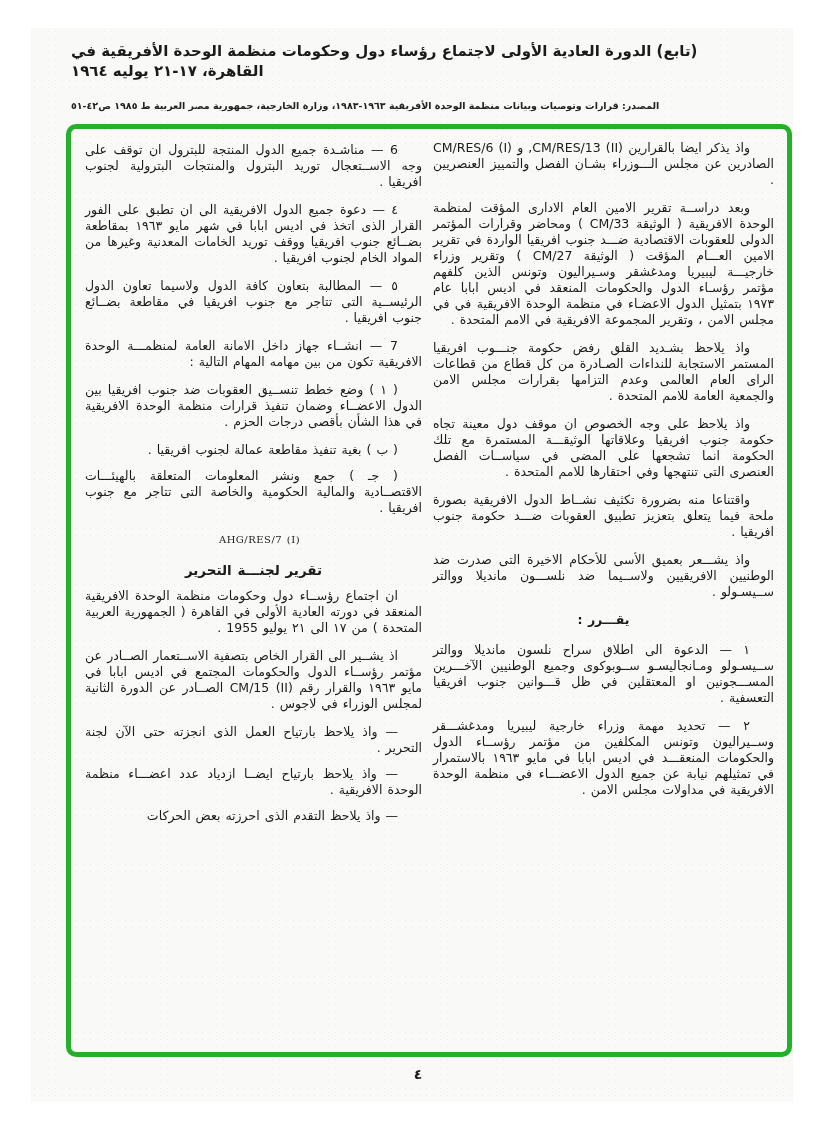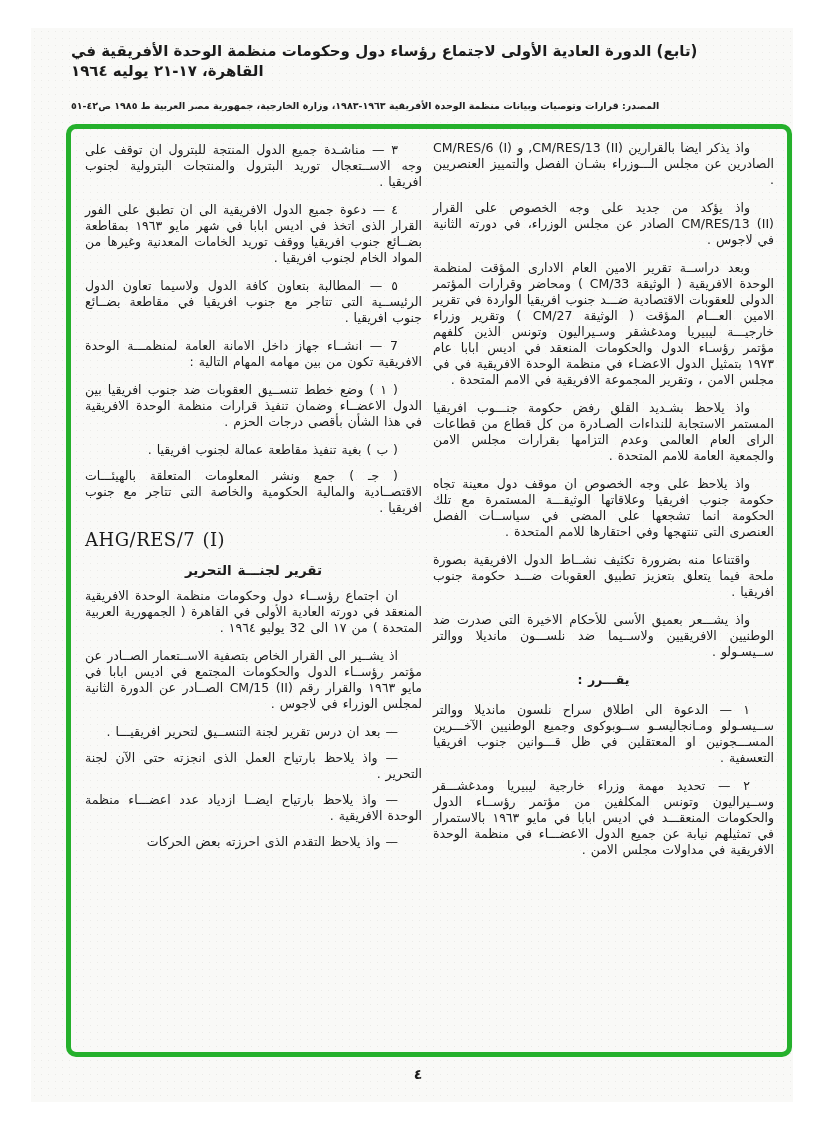--- a/index.html
+++ b/index.html
@@ -13,64 +13,62 @@
   .header-line1{font-weight:bold;font-size:15px;line-height:1.3;letter-spacing:0;}
   .header-line2{font-weight:bold;font-size:9.5px;margin-top:19px;color:#222;}
   .highlight-box{position:absolute;left:66px;top:124px;width:716px;height:923px;
                  border:5px solid #25b02c;border-radius:10px;background:transparent;}
   .col{position:absolute;direction:rtl;font-size:12.5px;line-height:16px;}
   .col-left{left:85px;top:142px;width:337px;}
   .col-right{left:433px;top:140px;width:341px;}
   .para{text-align:justify;text-indent:24px;margin:0 0 12px 0;word-spacing:1px;}
   .para.tight{margin-bottom:10px;}
   .para.decision{font-weight:bold;text-indent:0;text-align:center;margin:6px 0 14px 0;}
-  .para.code{direction:ltr;text-align:left;text-indent:0;font-size:18px;
-             font-weight:500;letter-spacing:0.5px;margin:16px 0 14px 0;
+  .para.code{direction:ltr;text-align:center;text-indent:0;font-size:10px;
+             font-weight:500;letter-spacing:0.5px;margin:16px 0 14px 12px;
              font-family:"DejaVu Serif",serif;}
   .para.heading{font-weight:bold;text-align:center;text-indent:0;font-size:13.5px;
                 margin:4px 0 10px 0;}
   .page-number{position:absolute;left:398px;top:1066px;width:40px;text-align:center;
                font-weight:bold;font-size:14px;}
 </style>
 </head>
 <body>
 
 <div class="paper">
   <div class="header">
     <div class="header-line1">(تابع)  الدورة العادية الأولى لاجتماع رؤساء دول وحكومات منظمة الوحدة الأفريقية في القاهرة، ١٧-٢١ يوليه ١٩٦٤</div>
     <div class="header-line2">المصدر: قرارات وتوصيات وبيانات منظمة الوحدة الأفريقية ١٩٦٣-١٩٨٣، وزارة الخارجية، جمهورية مصر العربية ط ١٩٨٥ ص٤٢-٥١</div>
   </div>
 </div>
 
 <div class="highlight-box"></div>
 
 <div class="col col-right">
   <p class="para">واذ يذكر ايضا بالقرارين ‎CM/RES/13 (II)‎, و ‎CM/RES/6 (I)‎ الصادرين عن مجلس الـــوزراء بشـان الفصل والتمييز العنصريين .</p>
-  <p class="para">واذ يؤكد من جديد على وجه الخصوص على القرار ‎CM/RES/13 (II)‎ الصادر عن مجلس الوزراء، في دورته الثانية في لاجوس .</p>
   <p class="para">وبعد دراســة تقرير الامين العام الادارى المؤقت لمنظمة الوحدة الافريقية ( الوثيقة ‎CM/33‎ ) ومحاضر وقرارات المؤتمر الدولى للعقوبات الاقتصادية ضـــد جنوب افريقيا الواردة في تقرير الامين العـــام المؤقت ( الوثيقة ‎CM/27‎ ) وتقرير وزراء خارجيـــة ليبيريا ومدغشقر وسـيراليون وتونس الذين كلفهم مؤتمر رؤسـاء الدول والحكومات المنعقد في اديس ابابا عام ١٩٧٣ بتمثيل الدول الاعضـاء في منظمة الوحدة الافريقية في في مجلس الامن ، وتقرير المجموعة الافريقية في الامم المتحدة .</p>
   <p class="para">واذ يلاحظ بشـديد القلق رفض حكومة جنـــوب افريقيا المستمر الاستجابة للنداءات الصـادرة من كل قطاع من قطاعات الراى العام العالمى وعدم التزامها بقرارات مجلس الامن والجمعية العامة للامم المتحدة .</p>
   <p class="para">واذ يلاحظ على وجه الخصوص ان موقف دول معينة تجاه حكومة جنوب افريقيا وعلاقاتها الوثيقـــة المستمرة مع تلك الحكومة انما تشجعها على المضى في سياســات الفصل العنصرى التى تنتهجها وفي احتقارها للامم المتحدة .</p>
   <p class="para">واقتناعا منه بضرورة تكثيف نشــاط الدول الافريقية بصورة ملحة فيما يتعلق بتعزيز تطبيق العقوبات ضـــد حكومة جنوب افريقيا .</p>
   <p class="para">واذ يشـــعر بعميق الأسى للأحكام الاخيرة التى صدرت ضد الوطنيين الافريقيين ولاســيما ضد نلســـون مانديلا ووالتر ســيسـولو .</p>
   <p class="para decision">يقـــرر :</p>
   <p class="para">١ — الدعوة الى اطلاق سراح نلسون مانديلا ووالتر ســيسـولو ومـانجاليسـو ســوبوكوى وجميع الوطنيين الآخـــرين المســـجونين او المعتقلين في ظل قـــوانين جنوب افريقيا التعسفية .</p>
   <p class="para">٢ — تحديد مهمة وزراء خارجية ليبيريا ومدغشـــقر وســيراليون وتونس المكلفين من مؤتمر رؤســاء الدول والحكومات المنعقـــد في اديس ابابا في مايو ١٩٦٣ بالاستمرار في تمثيلهم نيابة عن جميع الدول الاعضـــاء في منظمة الوحدة الافريقية في مداولات مجلس الامن .</p>
 </div>
 
 <div class="col col-left">
-  <p class="para">٣ — مناشـدة جميع الدول المنتجة للبترول ان توقف على وجه الاســتعجال توريد البترول والمنتجات البترولية لجنوب افريقيا .</p>
+  <p class="para">6 — مناشـدة جميع الدول المنتجة للبترول ان توقف على وجه الاســتعجال توريد البترول والمنتجات البترولية لجنوب افريقيا .</p>
   <p class="para">٤ — دعوة جميع الدول الافريقية الى ان تطبق على الفور القرار الذى اتخذ في اديس ابابا في شهر مايو ١٩٦٣ بمقاطعة بضــائع جنوب افريقيا ووقف توريد الخامات المعدنية وغيرها من المواد الخام لجنوب افريقيا .</p>
   <p class="para">٥ — المطالبة بتعاون كافة الدول ولاسيما تعاون الدول الرئيســية التى تتاجر مع جنوب افريقيا في مقاطعة بضــائع جنوب افريقيا .</p>
   <p class="para">7 — انشــاء جهاز داخل الامانة العامة لمنظمـــة الوحدة الافريقية تكون من بين مهامه المهام التالية :</p>
   <p class="para">( ١ ) وضع خطط تنســيق العقوبات ضد جنوب افريقيا بين الدول الاعضــاء وضمان تنفيذ قرارات منظمة الوحدة الافريقية في هذا الشأن بأقصى درجات الحزم .</p>
   <p class="para tight">( ب ) بغية تنفيذ مقاطعة عمالة لجنوب افريقيا .</p>
   <p class="para">( جـ ) جمع ونشر المعلومات المتعلقة بالهيئـــات الاقتصــادية والمالية الحكومية والخاصة التى تتاجر مع جنوب افريقيا .</p>
   <p class="para code">AHG/RES/7 (I)</p>
   <p class="para heading">تقرير لجنـــة التحرير</p>
-  <p class="para">ان اجتماع رؤســاء دول وحكومات منظمة الوحدة الافريقية المنعقد في دورته العادية الأولى في القاهرة ( الجمهورية العربية المتحدة ) من ١٧ الى 32 يوليو ١٩٦٤ .</p>
+  <p class="para">ان اجتماع رؤســاء دول وحكومات منظمة الوحدة الافريقية المنعقد في دورته العادية الأولى في القاهرة ( الجمهورية العربية المتحدة ) من ١٧ الى ٢١ يوليو 1955 .</p>
   <p class="para">اذ يشــير الى القرار الخاص بتصفية الاســتعمار الصــادر عن مؤتمر رؤســاء الدول والحكومات المجتمع في اديس ابابا في مايو ١٩٦٣ والقرار رقم ‎CM/15 (II)‎ الصــادر عن الدورة الثانية لمجلس الوزراء في لاجوس .</p>
-  <p class="para tight">— بعد ان درس تقرير لجنة التنســيق لتحرير افريقيـــا .</p>
   <p class="para tight">— واذ يلاحظ بارتياح العمل الذى انجزته حتى الآن لجنة التحرير .</p>
   <p class="para tight">— واذ يلاحظ بارتياح ايضــا ازدياد عدد اعضـــاء منظمة الوحدة الافريقية .</p>
   <p class="para tight">— واذ يلاحظ التقدم الذى احرزته بعض الحركات</p>
 </div>
 
 <div class="page-number">٤</div>
 
 </body></html>

